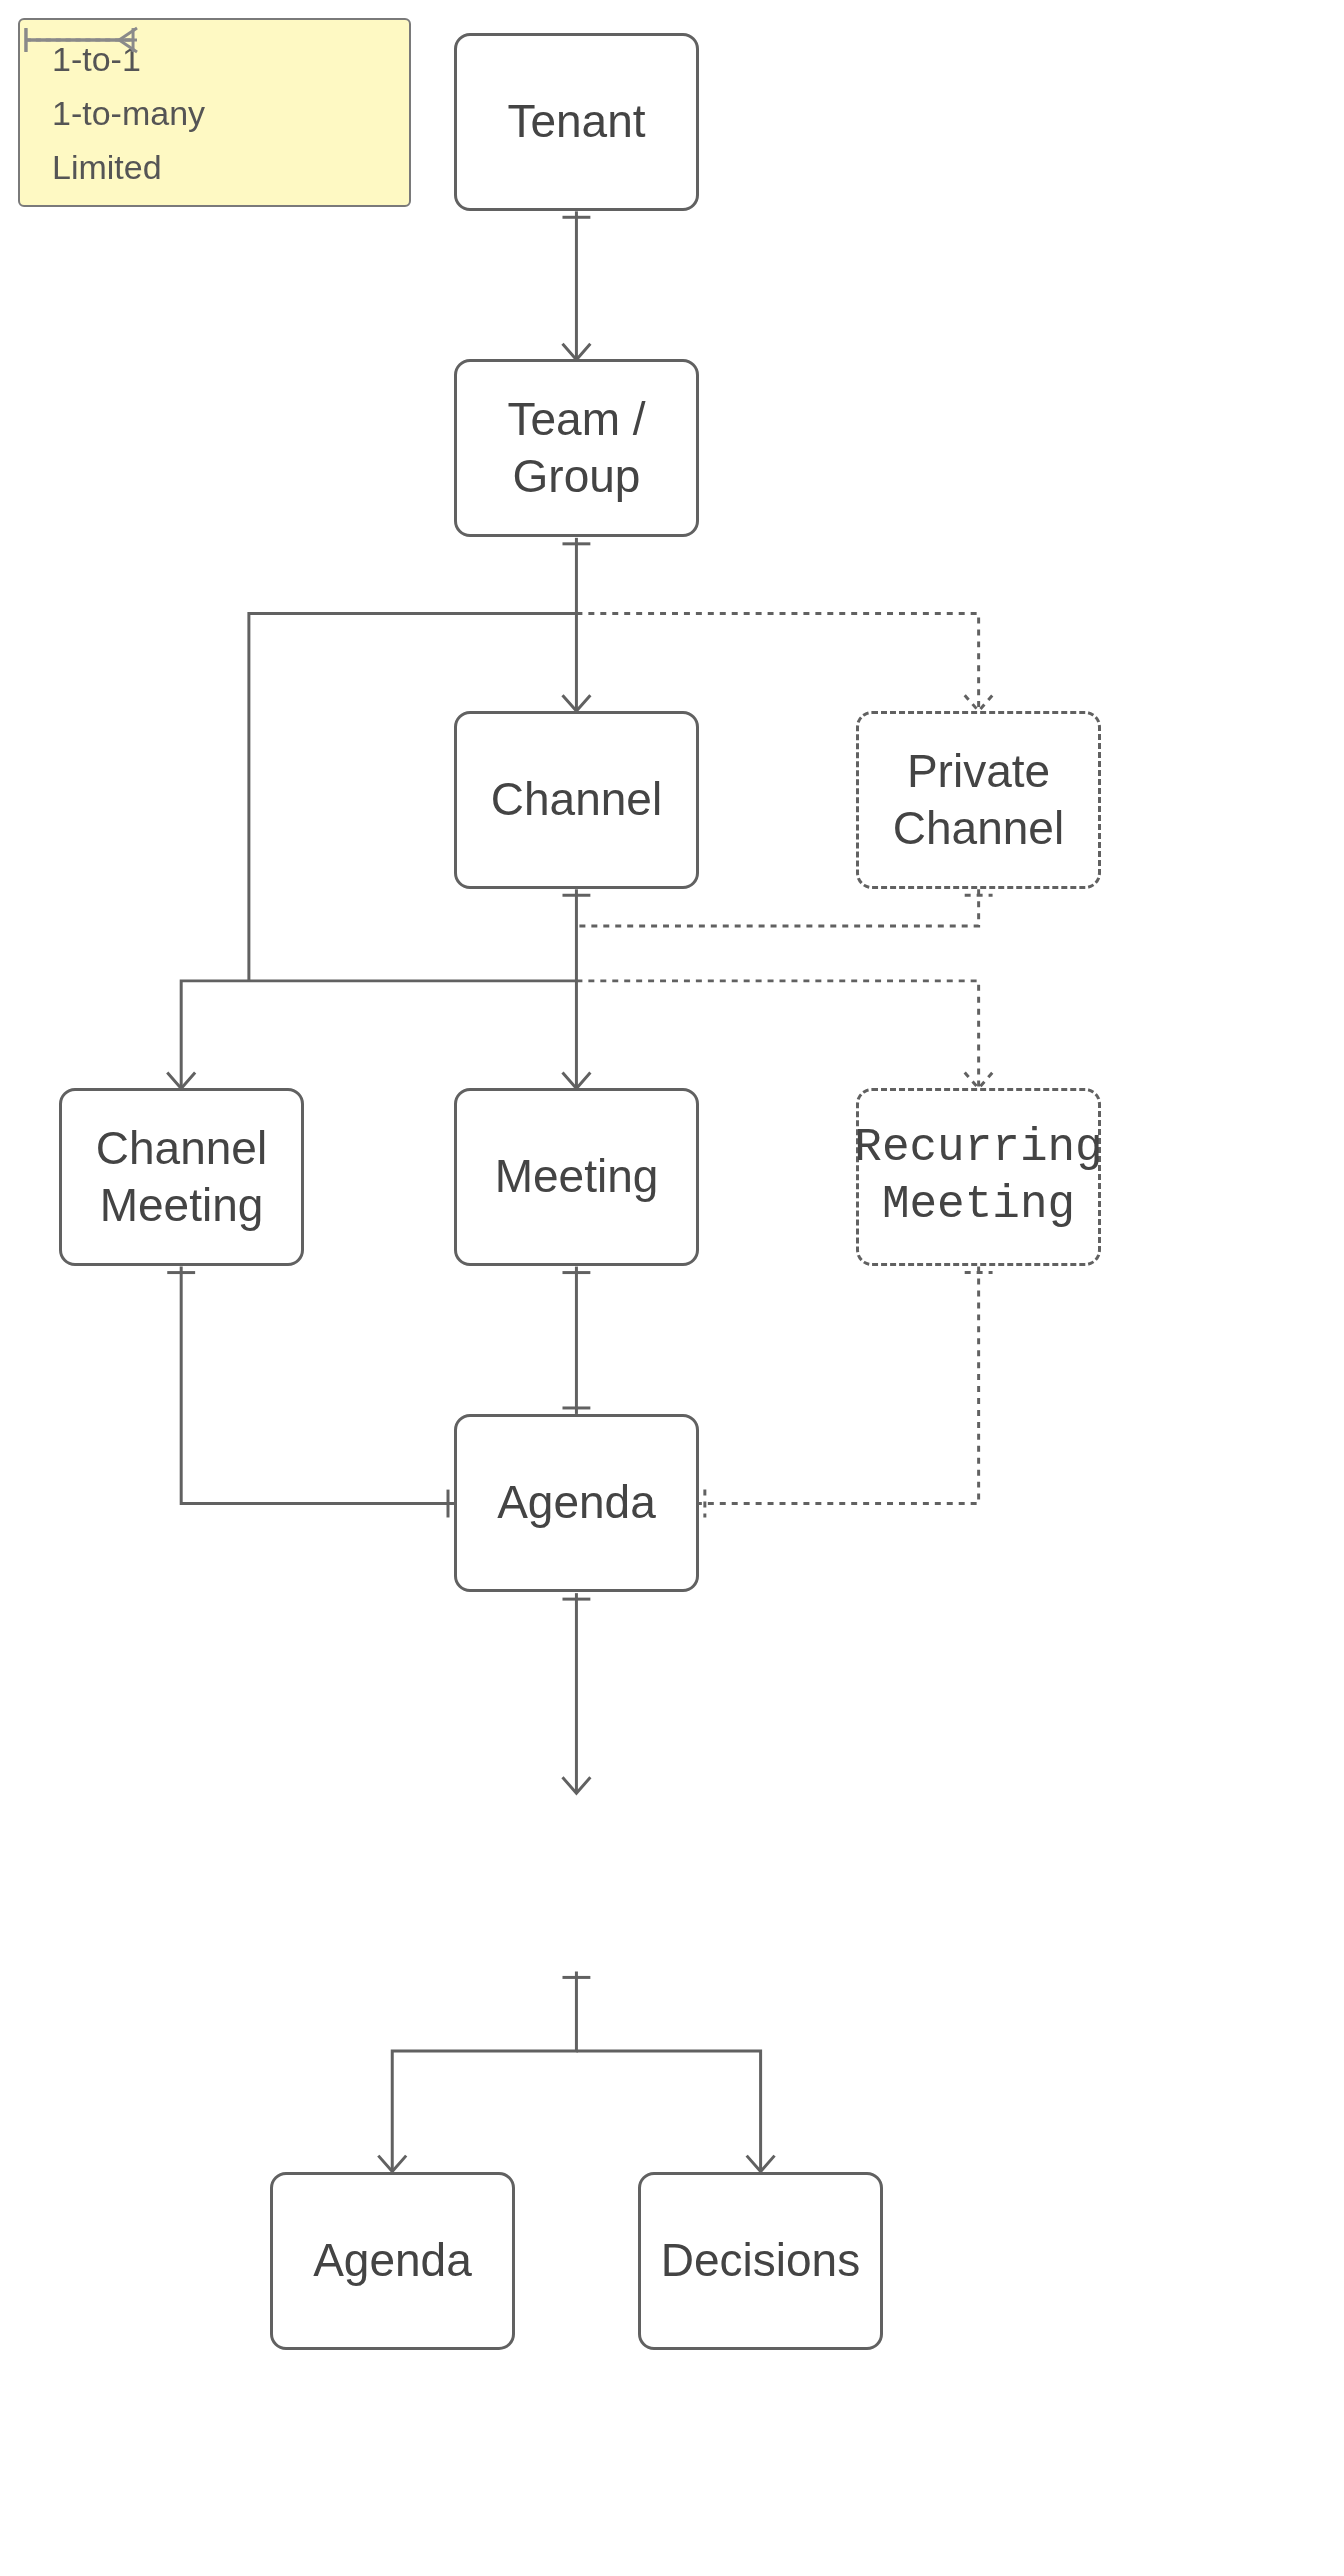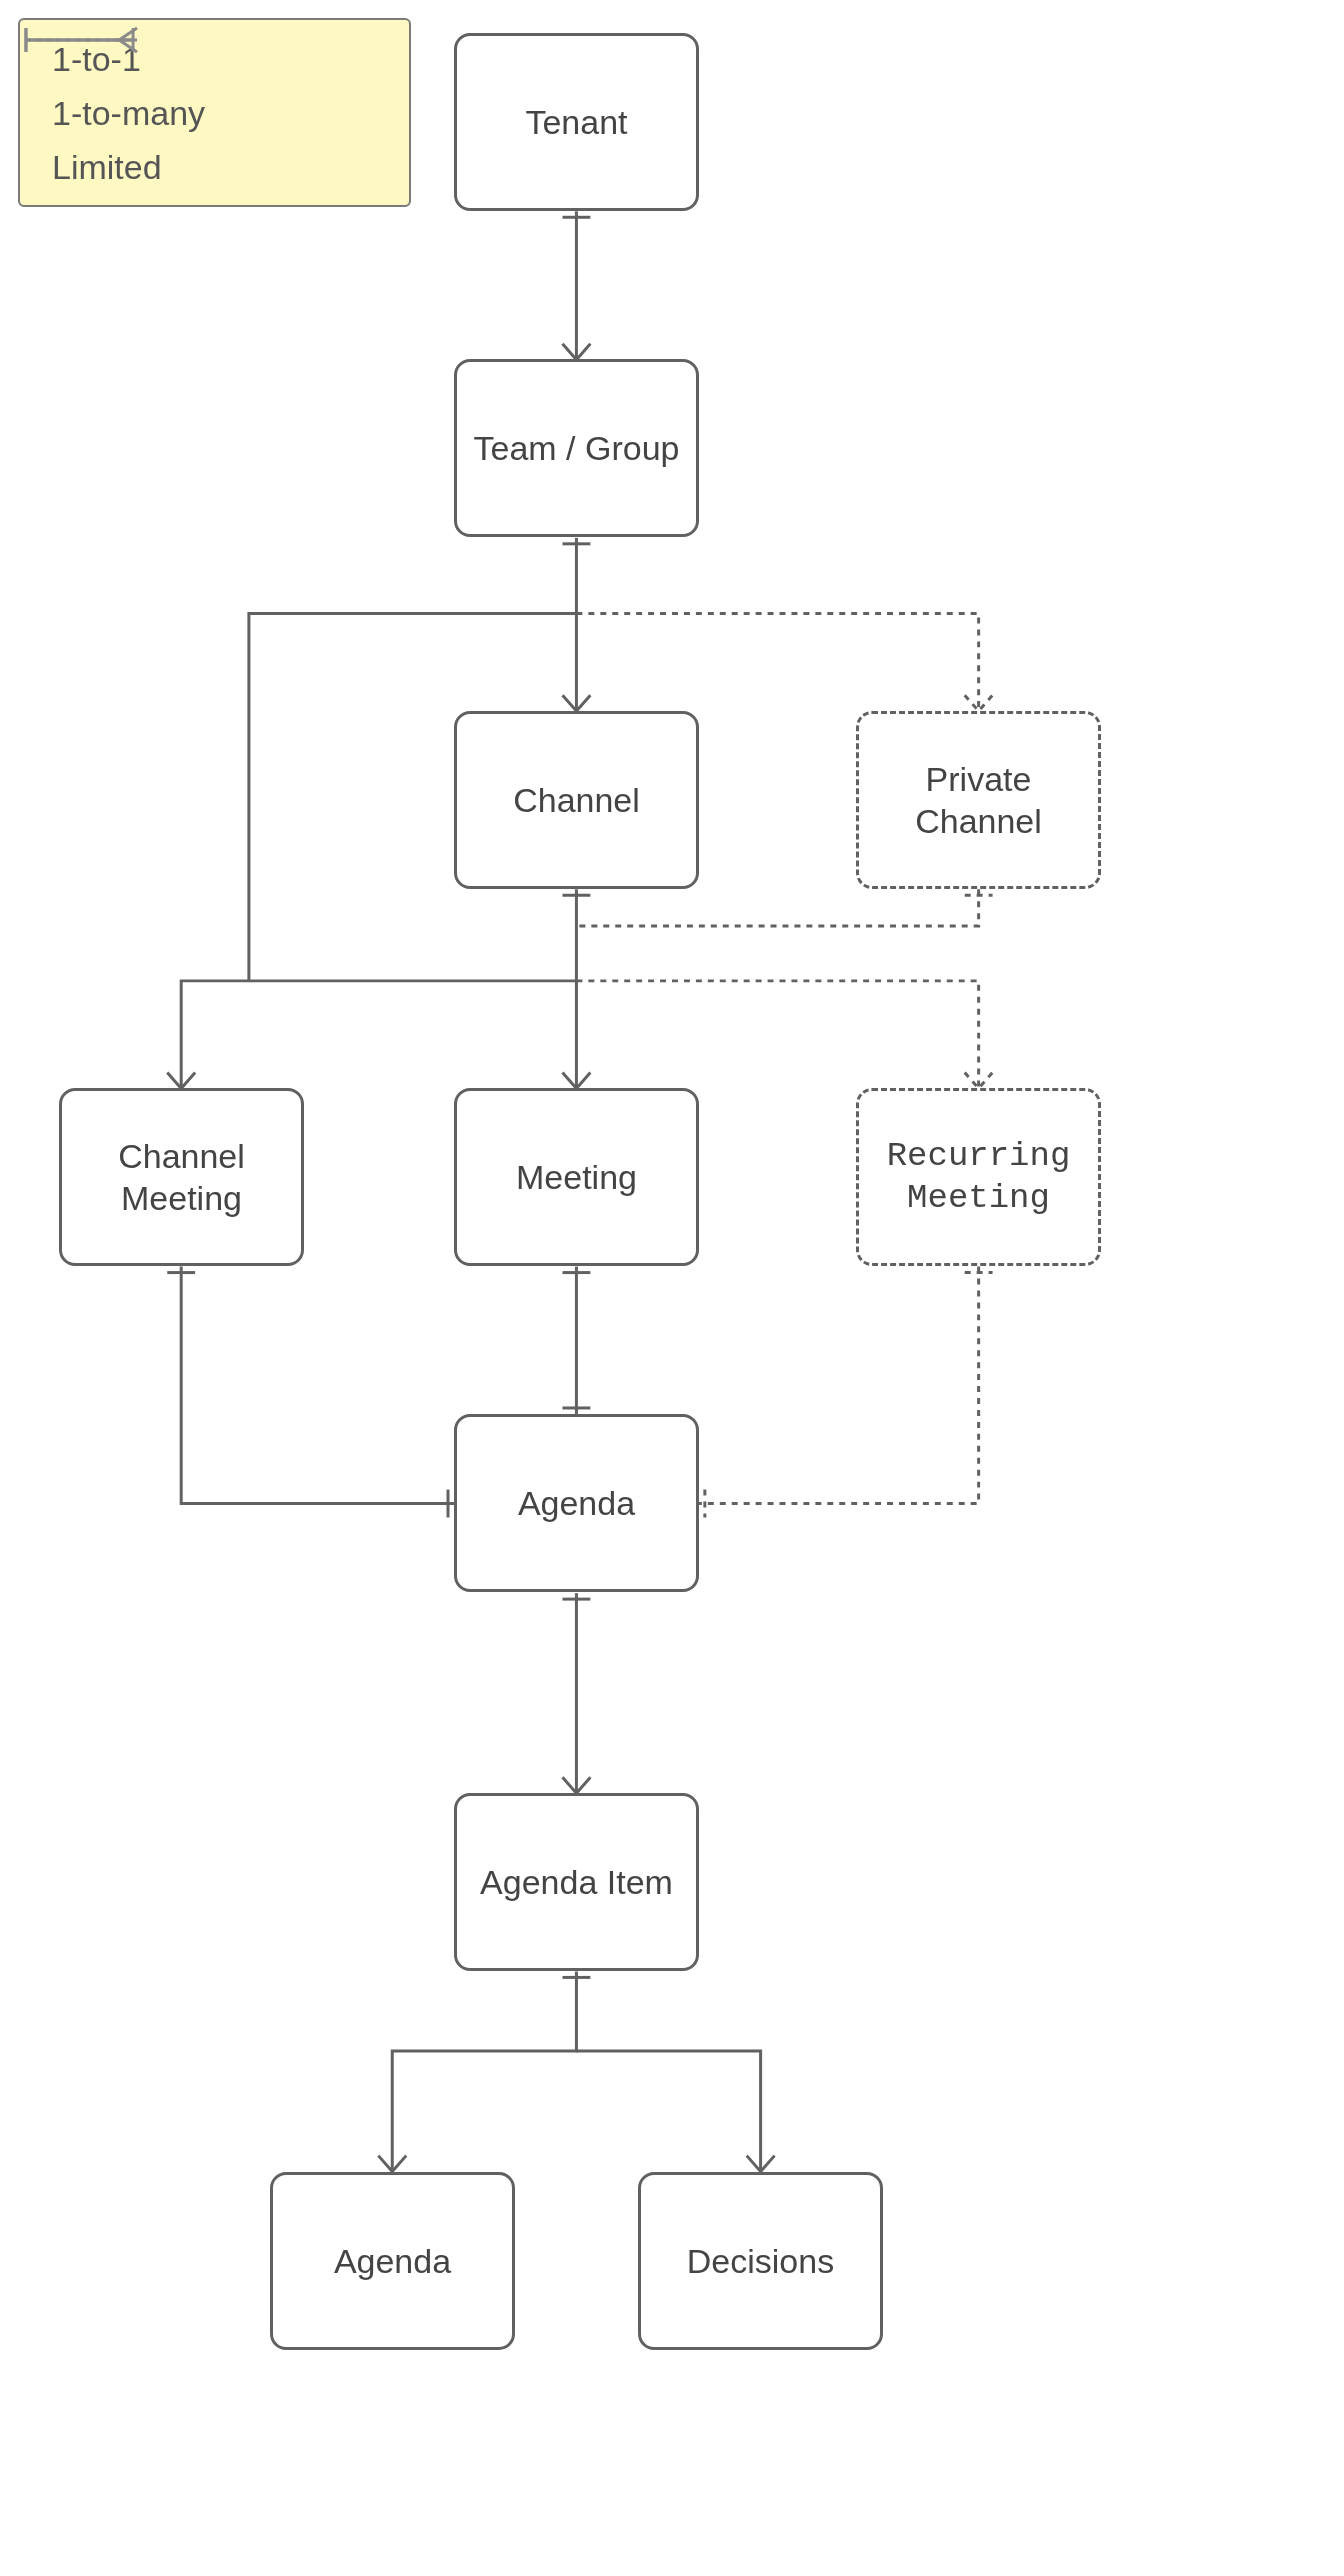--- a/index.html
+++ b/index.html
@@ -1,20 +1,20 @@
 <!DOCTYPE html>
 <html><head>
 <meta charset="utf-8">
 <style>
   html,body{margin:0;padding:0;background:#fff;font-family:Arial,Helvetica,sans-serif;}
   .canvas{position:relative;width:1344px;height:2576px;}
   svg{position:absolute;top:0;left:0;}
   .node{position:absolute;border:3px solid #616161;border-radius:16px;background:#fff;
         display:flex;align-items:center;justify-content:center;text-align:center;
-        font-size:34px;color:#444;line-height:1.25;box-sizing:border-box;padding:6px;}
+        font-size:46px;color:#444;line-height:1.25;box-sizing:border-box;padding:6px;}
   .node.dashed{border-style:dashed;border-width:3px;}
   .legend-box{position:absolute;border:2px solid #7a7a7a;border-radius:6px;background:#fef9c3;
               box-sizing:border-box;padding:12px 18px;font-size:34px;color:#555;}
   .legend-row{display:flex;align-items:center;height:54px;}
   .legend-label{margin-left:14px;}
   .legend-glyph{width:119px;height:40px;}
 </style>
 </head>
 <body>
 
@@ -157,23 +157,20 @@
 
 <div class="node dashed" style="left:856px;top:1088px;width:245px;height:178px;white-space:pre-line;font-family:Liberation Mono, monospace;">
   <span>Recurring
 Meeting</span>
 </div>
 
 <div class="node" style="left:454px;top:1414px;width:245px;height:178px;">
   <span>Agenda</span>
 </div>
 
-<div class="node" style="left:454px;top:1793px;width:245px;height:178px;">
-  <span>Agenda Item</span>
-</div>
 
 <div class="node" style="left:270px;top:2172px;width:245px;height:178px;">
   <span>Agenda</span>
 </div>
 
 <div class="node" style="left:638px;top:2172px;width:245px;height:178px;text-align:center;">
   <span>Decisions</span>
 </div>
 
 </div>

